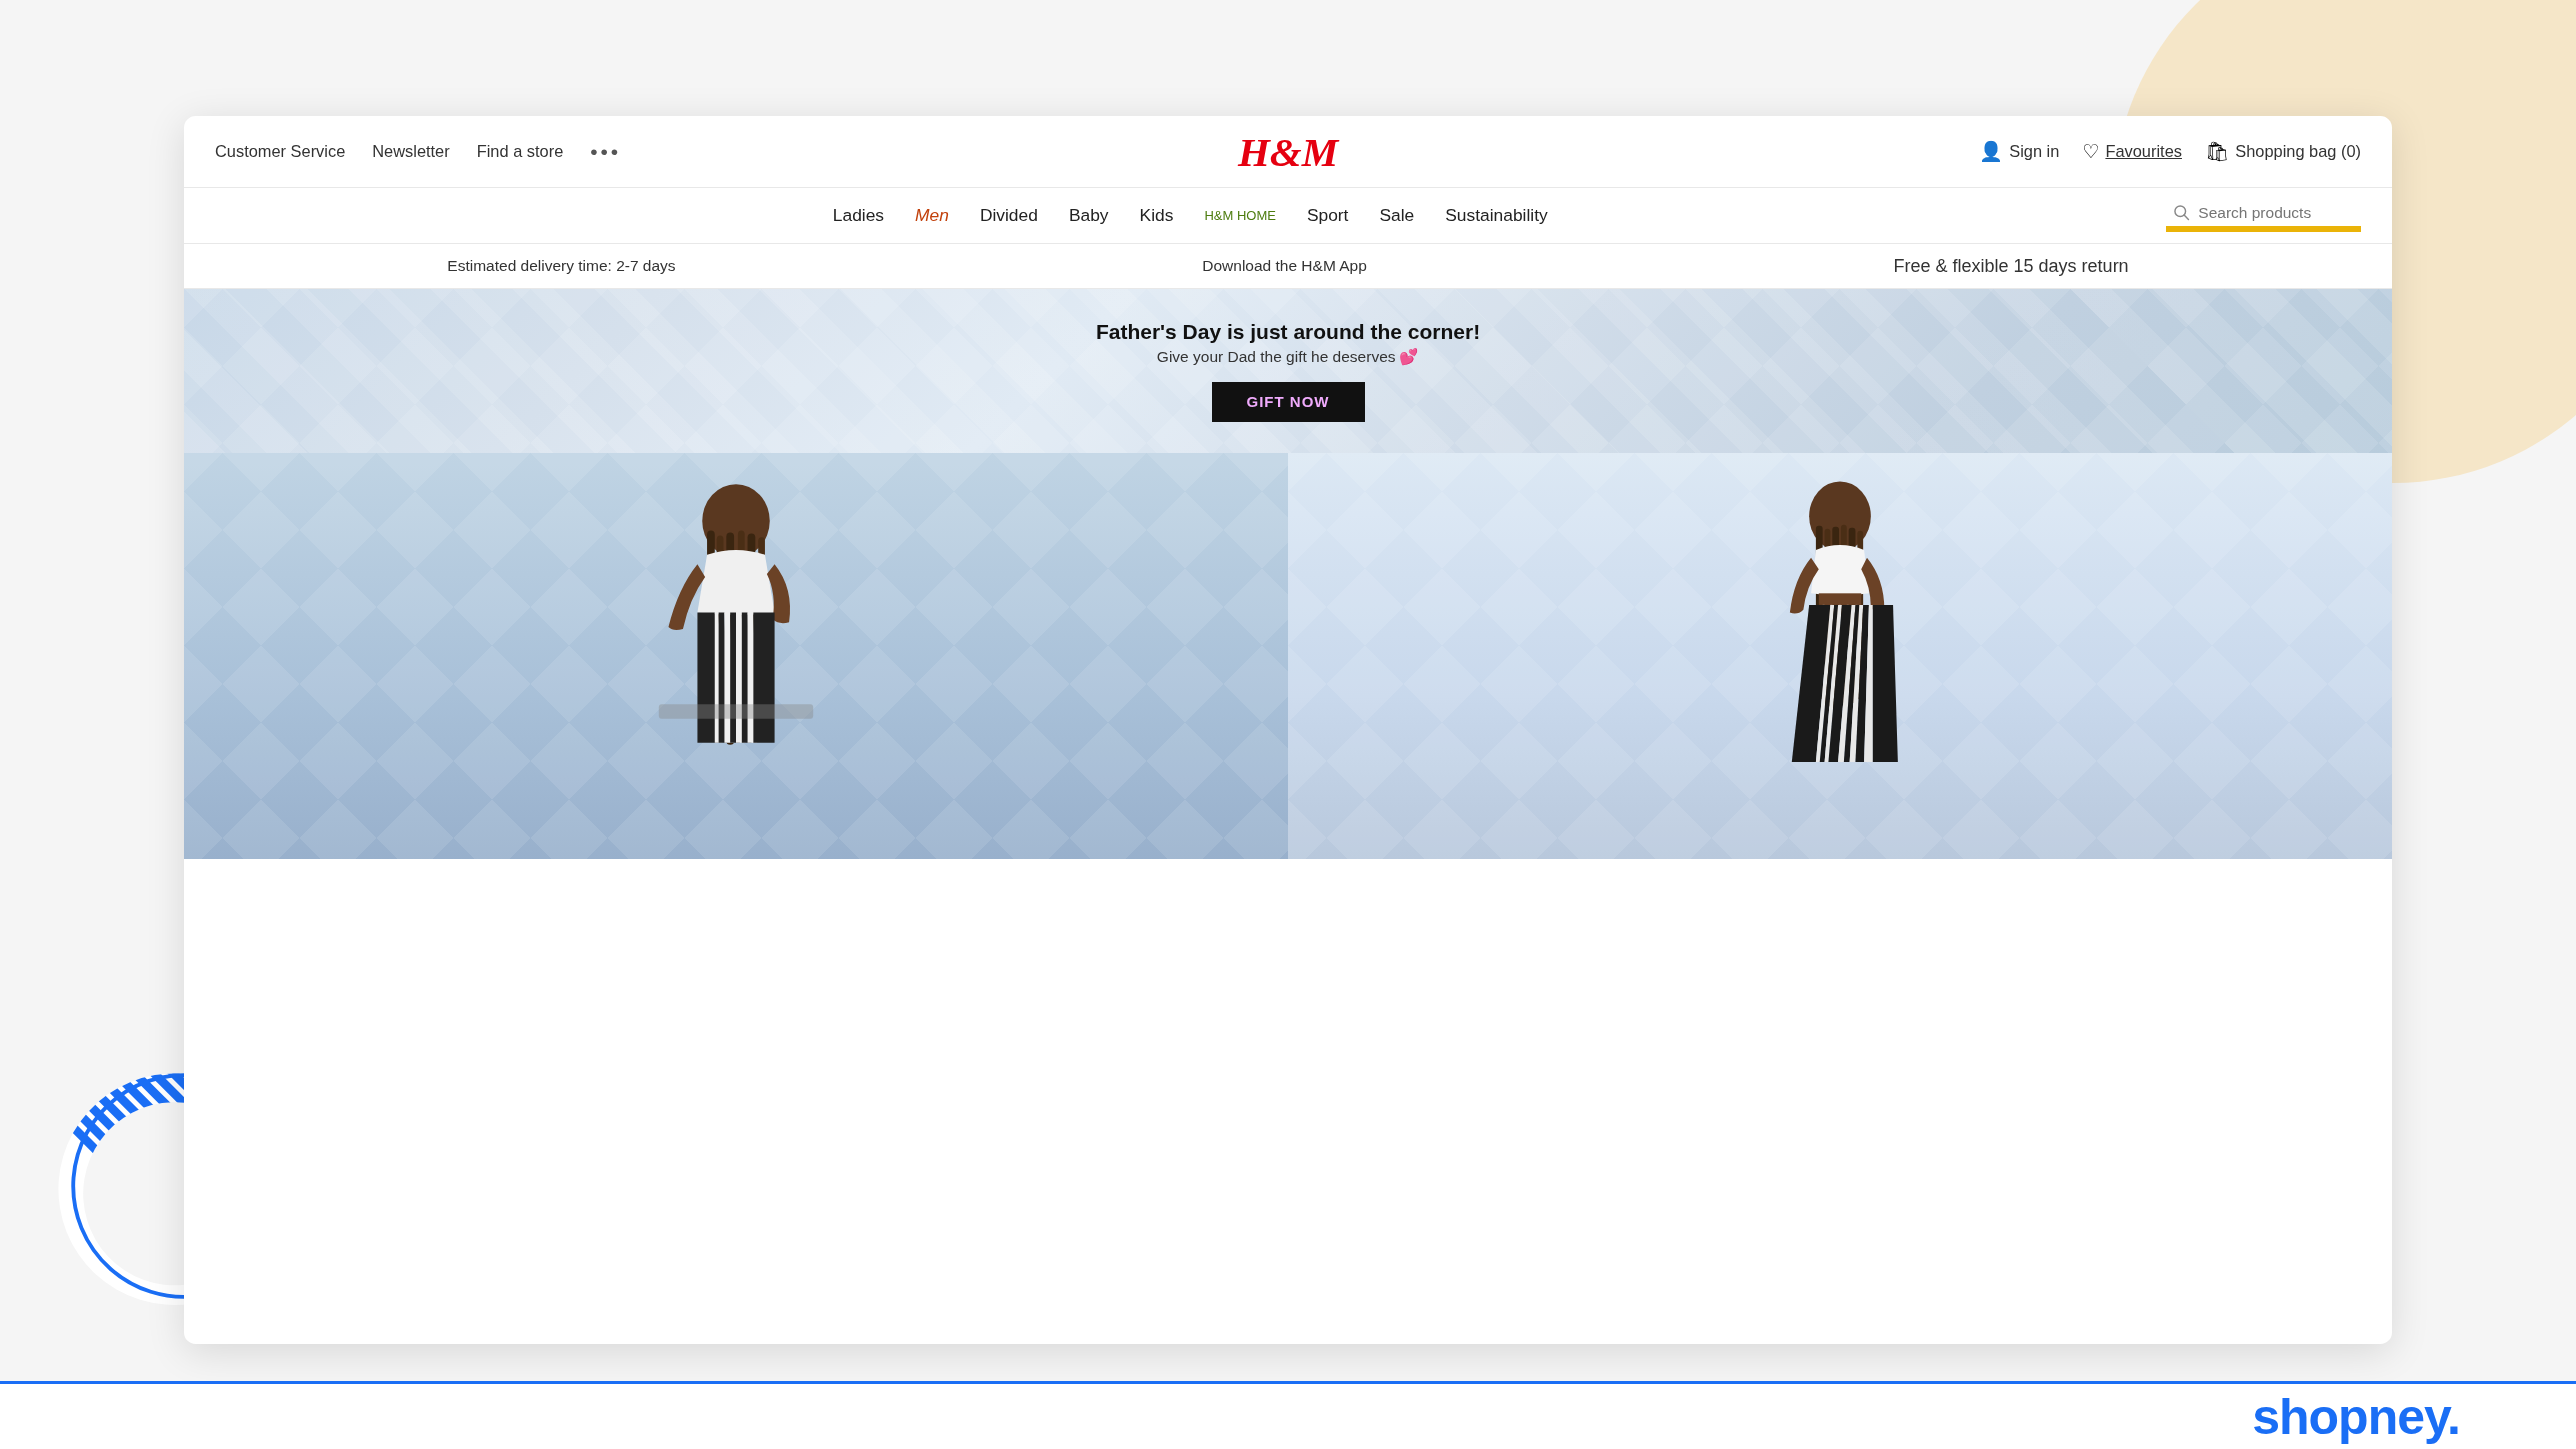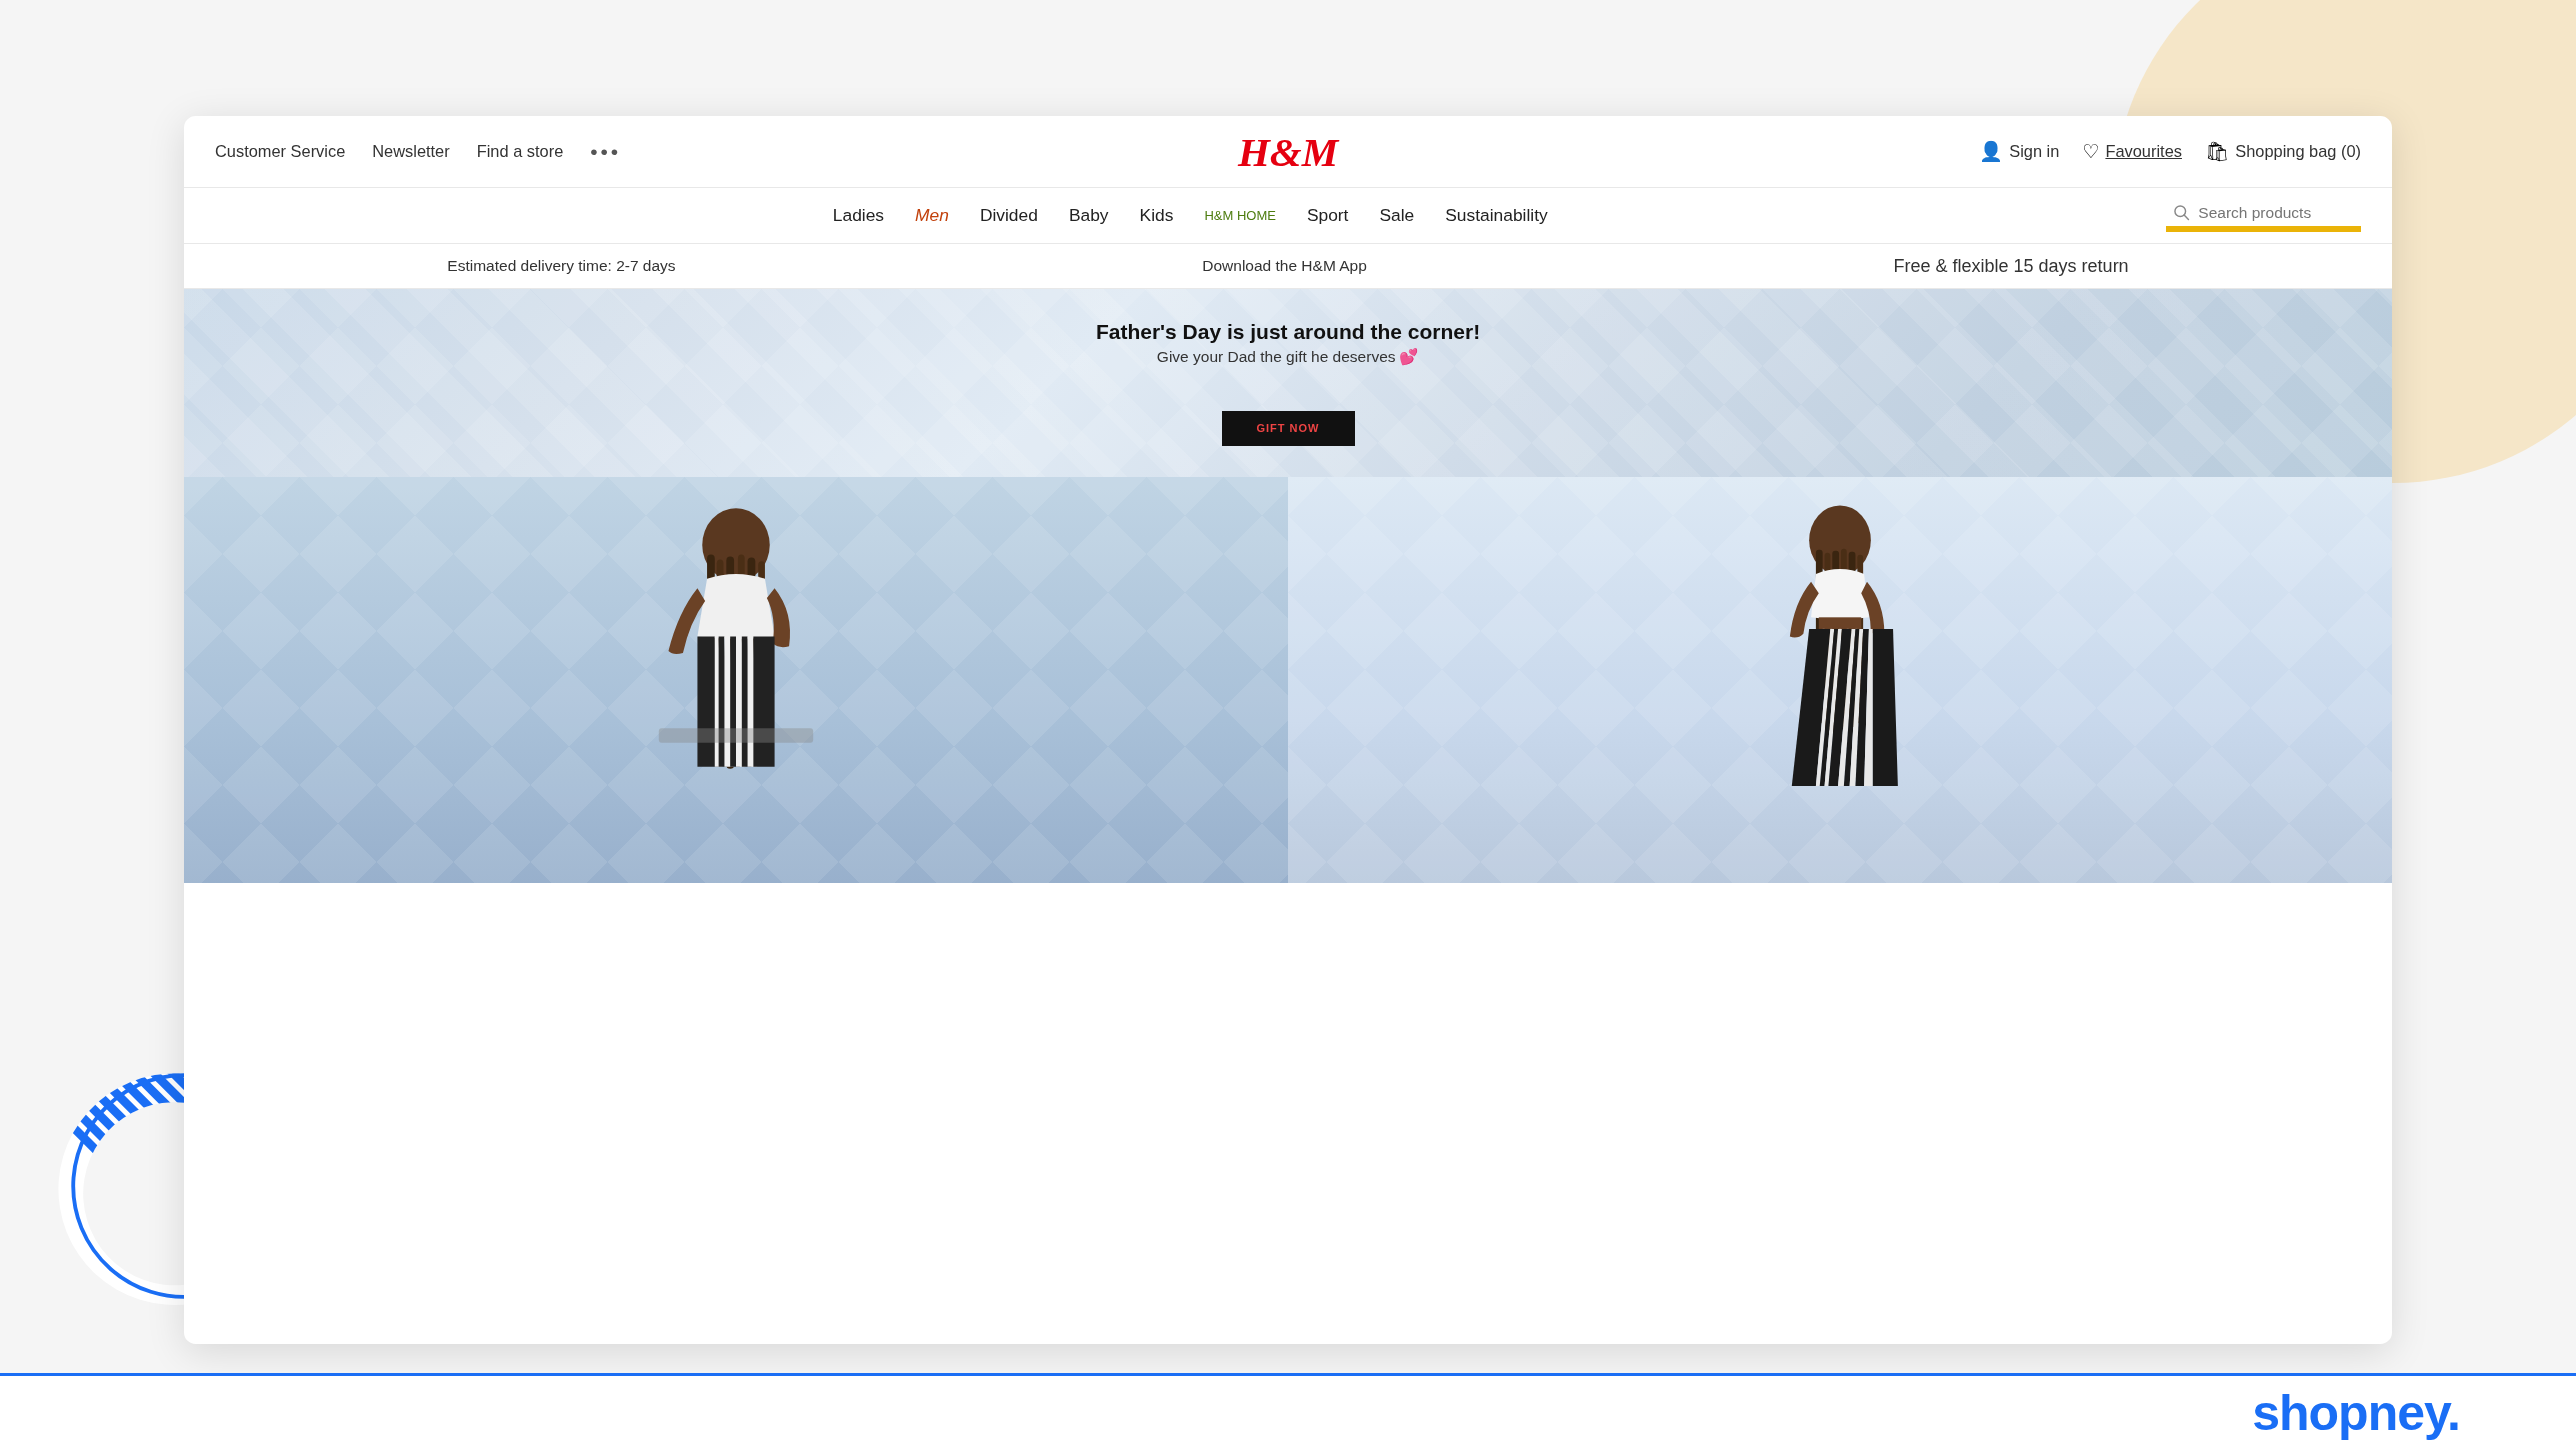--- a/index.html
+++ b/index.html
@@ -33,21 +33,21 @@
       height: 270px;
       z-index: 0;
     }
 
     
     .bottom-bar {
       position: absolute;
       bottom: 0;
       left: 0;
       right: 0;
-      height: 77px;
+      height: 69px;
       background: #fff;
       border-top: 3.9px solid #1a6ef5;
       display: flex;
       align-items: center;
       justify-content: flex-end;
       padding-right: 116px;
       z-index: 10;
     }
 
     .shopney-logo {
@@ -177,30 +177,29 @@
     .promo-subtitle {
       font-size: 15.5px;
       color: #333;
       margin-bottom: 15.5px;
       position: relative;
       z-index: 1;
     }
 
     .promo-btn {
       background: #111;
-      color: #ef4444;
+      color: #f0abfc;
       border: none;
       padding: 11.6px 35px;
-      font-size: 11px;
+      font-size: 15px;
       font-weight: bold;
       letter-spacing: 1px;
       cursor: pointer;
       position: relative;
       z-index: 1;
-      margin-top: 29px;
     }
 
     
     .main-content {
       display: flex;
       height: 406px;
       overflow: hidden;
     }
 
     .fashion-panel {

